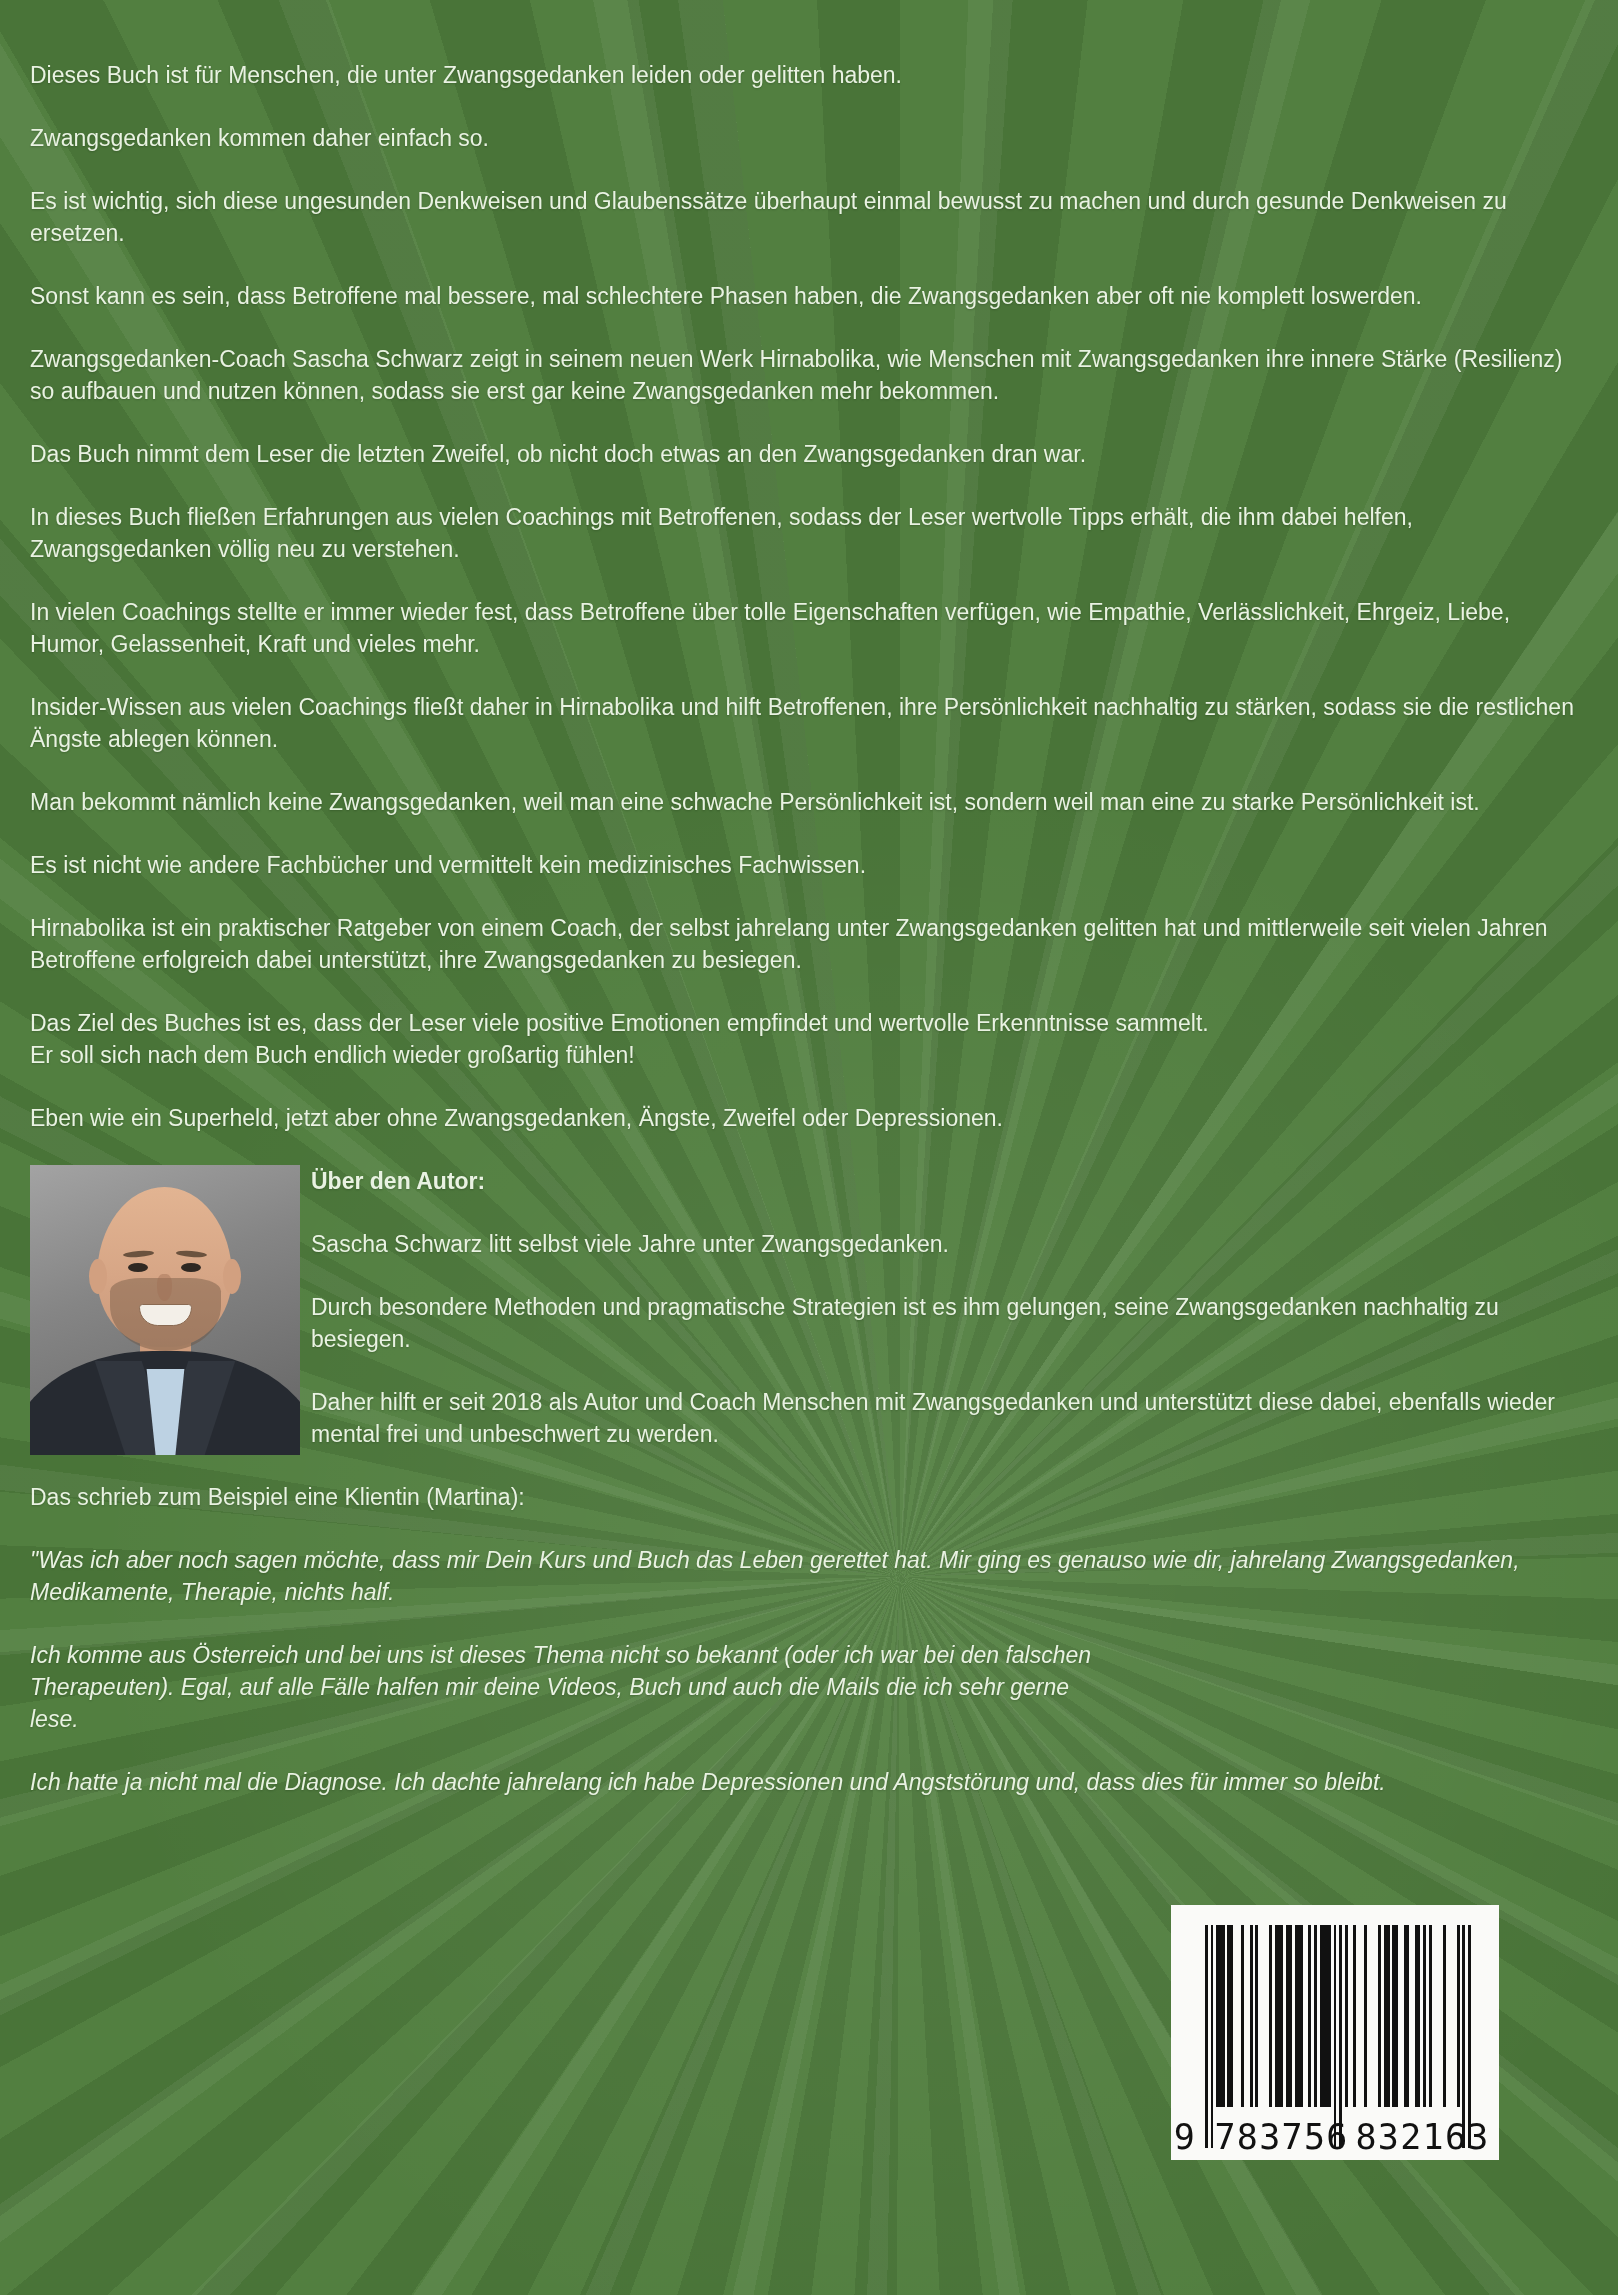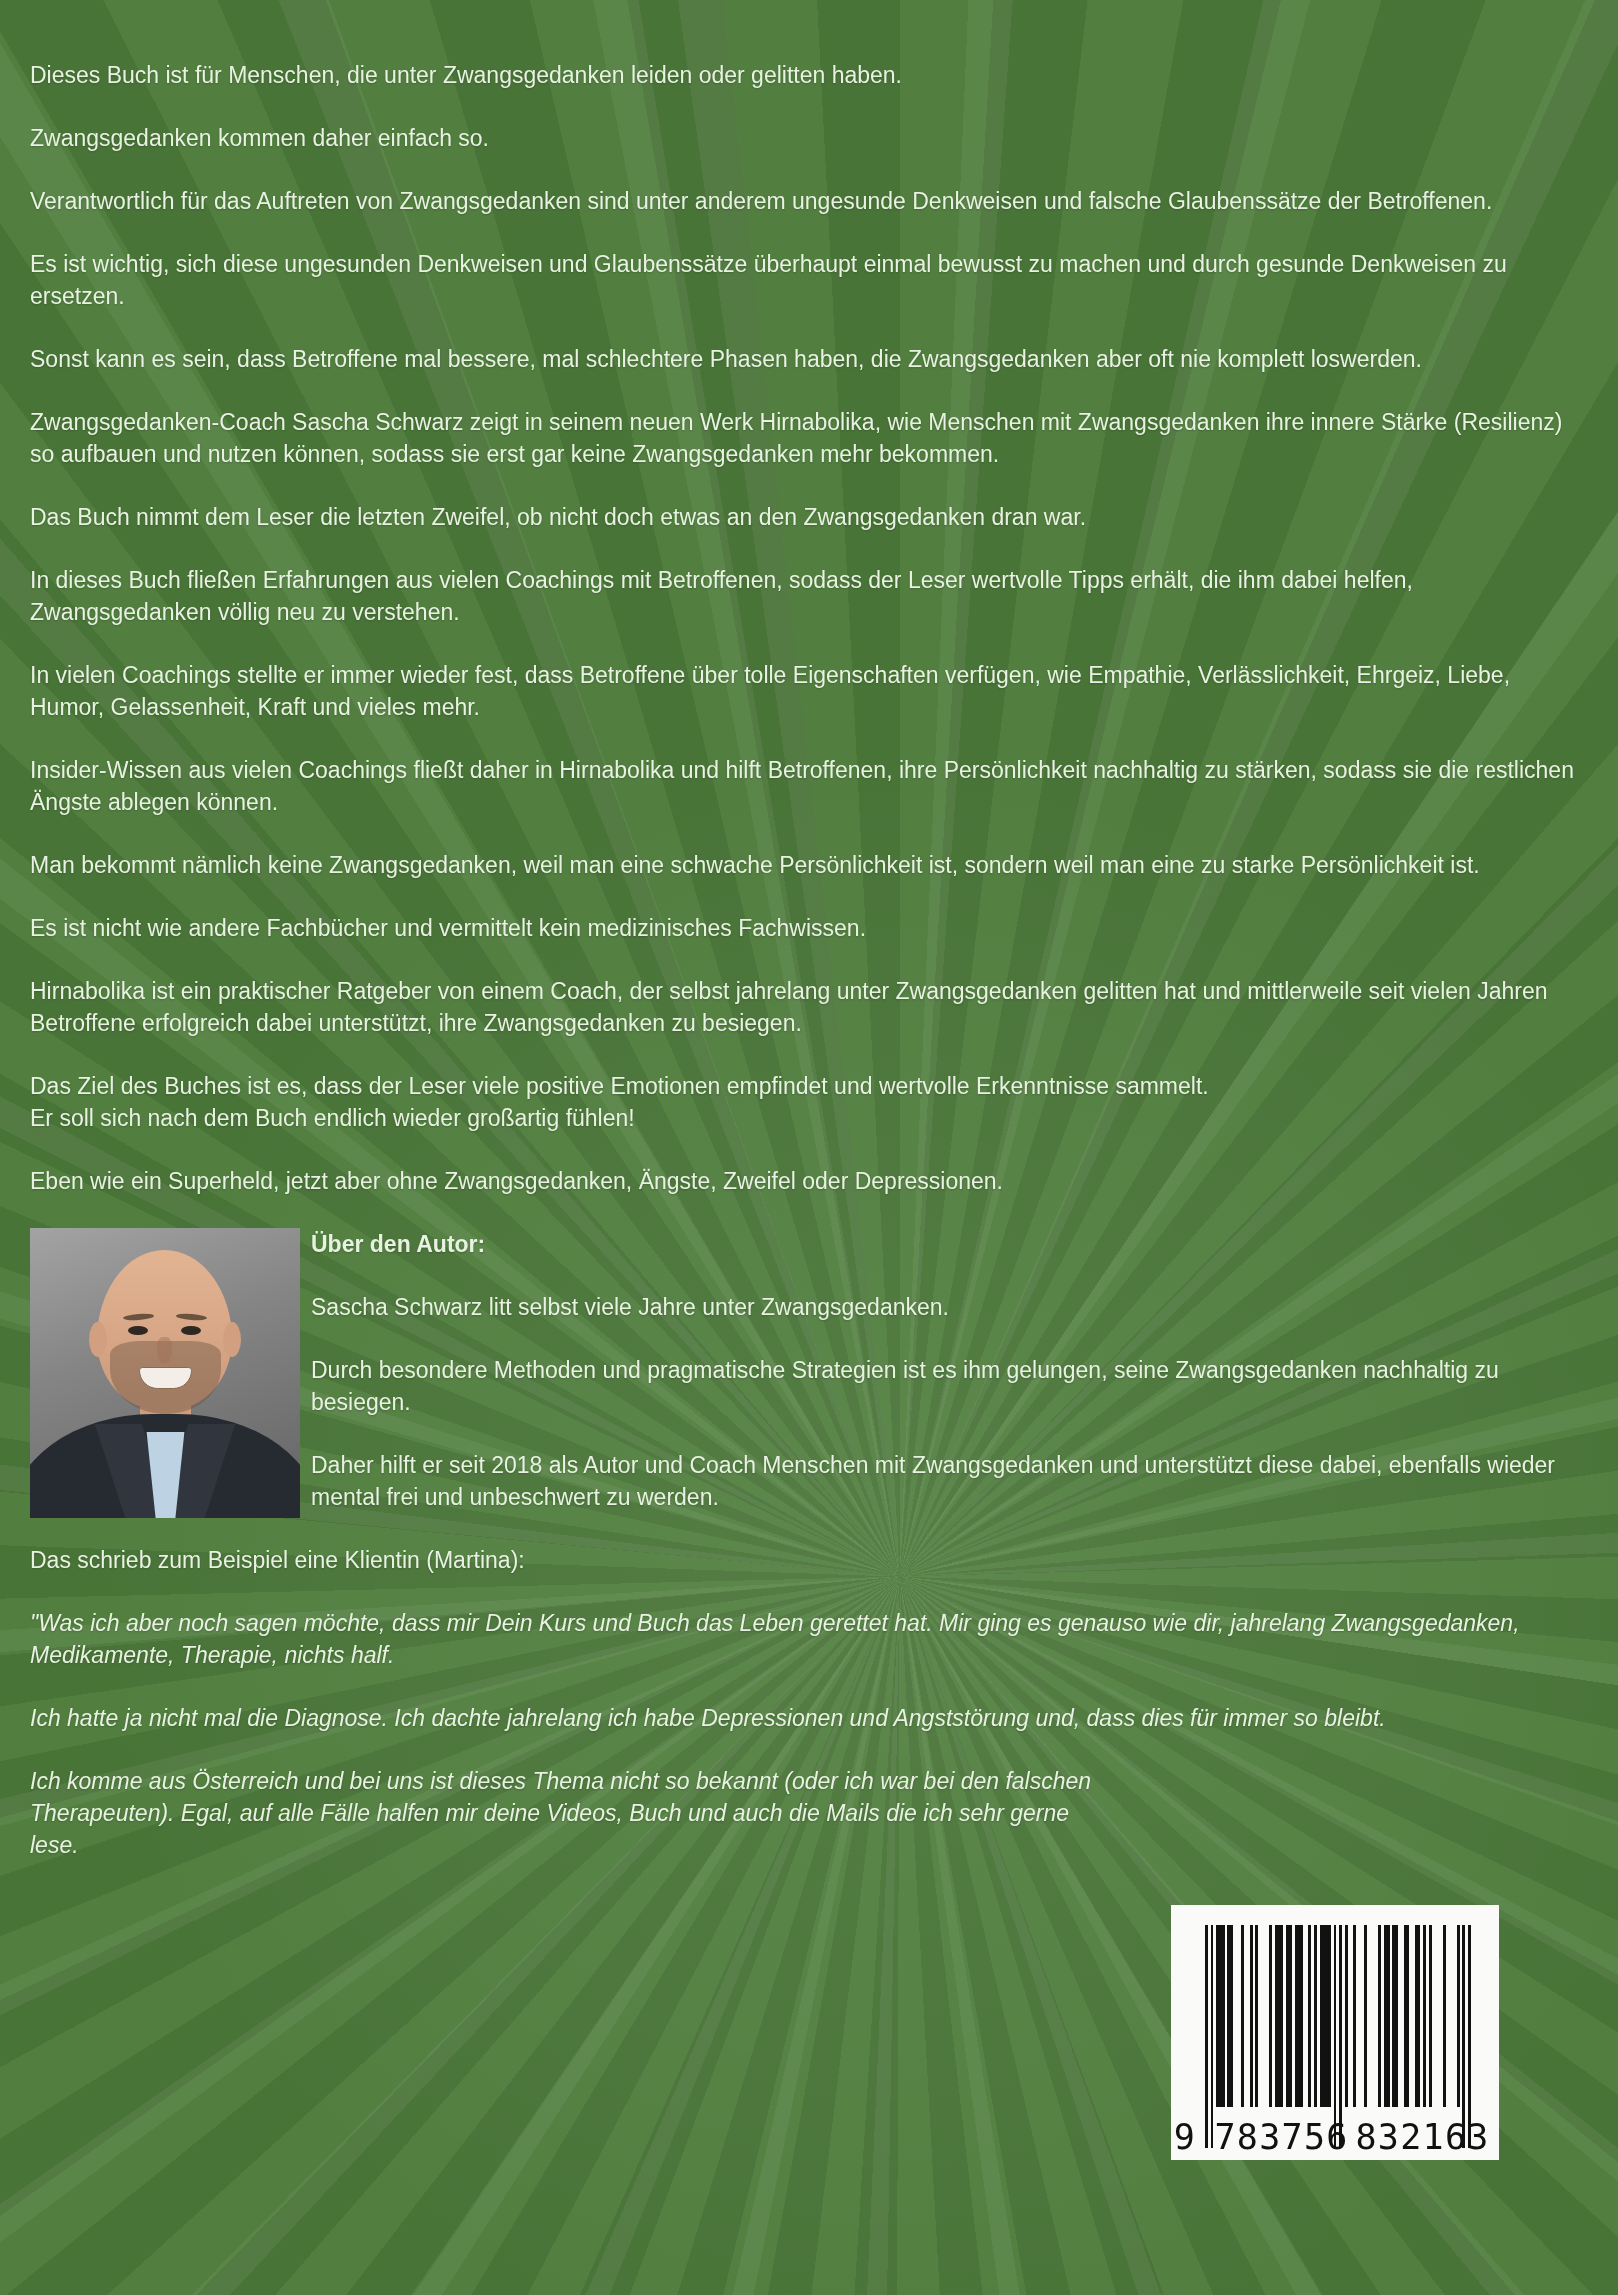--- a/index.html
+++ b/index.html
@@ -71,21 +71,20 @@
 <body>
 
 <div class="page">
   <div class="bg"></div>
 
   <div class="content">
 
     <section>
       <p class="t">Dieses Buch ist für Menschen, die unter Zwangsgedanken leiden oder gelitten haben.</p>
       <p class="t">Zwangsgedanken kommen daher einfach so.</p>
-      <p class="t">Verantwortlich für das Auftreten von Zwangsgedanken sind unter anderem ungesunde Denkweisen und falsche Glaubenssätze der Betroffenen.</p>
       <p class="t">Es ist wichtig, sich diese ungesunden Denkweisen und Glaubenssätze überhaupt einmal bewusst zu machen und durch gesunde Denkweisen zu ersetzen.</p>
       <p class="t">Sonst kann es sein, dass Betroffene mal bessere, mal schlechtere Phasen haben, die Zwangsgedanken aber oft nie komplett loswerden.</p>
       <p class="t">Zwangsgedanken-Coach Sascha Schwarz zeigt in seinem neuen Werk Hirnabolika, wie Menschen mit Zwangsgedanken ihre innere Stärke (Resilienz) so aufbauen und nutzen können, sodass sie erst gar keine Zwangsgedanken mehr bekommen.</p>
       <p class="t">Das Buch nimmt dem Leser die letzten Zweifel, ob nicht doch etwas an den Zwangsgedanken dran war.</p>
       <p class="t">In dieses Buch fließen Erfahrungen aus vielen Coachings mit Betroffenen, sodass der Leser wertvolle Tipps erhält, die ihm dabei helfen, Zwangsgedanken völlig neu zu verstehen.</p>
       <p class="t">In vielen Coachings stellte er immer wieder fest, dass Betroffene über tolle Eigenschaften verfügen, wie Empathie, Verlässlichkeit, Ehrgeiz, Liebe, Humor, Gelassenheit, Kraft und vieles mehr.</p>
       <p class="t">Insider-Wissen aus vielen Coachings fließt daher in Hirnabolika und hilft Betroffenen, ihre Persönlichkeit nachhaltig zu stärken, sodass sie die restlichen Ängste ablegen können.</p>
       <p class="t">Man bekommt nämlich keine Zwangsgedanken, weil man eine schwache Persönlichkeit ist, sondern weil man eine zu starke Persönlichkeit ist.</p>
       <p class="t">Es ist nicht wie andere Fachbücher und vermittelt kein medizinisches Fachwissen.</p>
       <p class="t">Hirnabolika ist ein praktischer Ratgeber von einem Coach, der selbst jahrelang unter Zwangsgedanken gelitten hat und mittlerweile seit vielen Jahren Betroffene erfolgreich dabei unterstützt, ihre Zwangsgedanken zu besiegen.</p>
@@ -117,22 +116,22 @@
         <p class="t">Sascha Schwarz litt selbst viele Jahre unter Zwangsgedanken.</p>
         <p class="t">Durch besondere Methoden und pragmatische Strategien ist es ihm gelungen, seine Zwangsgedanken nachhaltig zu besiegen.</p>
         <p class="t">Daher hilft er seit 2018 als Autor und Coach Menschen mit Zwangsgedanken und unterstützt diese dabei, ebenfalls wieder mental frei und unbeschwert zu werden.</p>
       </div>
     </section>
 
     <p class="t intro">Das schrieb zum Beispiel eine Klientin (Martina):</p>
 
     <section class="testimonial">
       <p class="t">"Was ich aber noch sagen möchte, dass mir Dein Kurs und Buch das Leben gerettet hat. Mir ging es genauso wie dir, jahrelang Zwangsgedanken, Medikamente, Therapie, nichts half.</p>
+      <p class="t narrow">Ich komme aus Österreich und bei uns ist dieses Thema nicht so bekannt (oder ich war bei den falschen Therapeuten). Egal, auf alle Fälle halfen mir deine Videos, Buch und auch die Mails die ich sehr gerne lese.</p>
       <p class="t">Ich hatte ja nicht mal die Diagnose. Ich dachte jahrelang ich habe Depressionen und Angststörung und, dass dies für immer so bleibt.</p>
-      <p class="t narrow">Ich komme aus Österreich und bei uns ist dieses Thema nicht so bekannt (oder ich war bei den falschen Therapeuten). Egal, auf alle Fälle halfen mir deine Videos, Buch und auch die Mails die ich sehr gerne lese.</p>
     </section>
   </div>
 
   <div class="barcode">
     <div class="bars">
         <div class="module bar guard"></div>
         <div class="module guard"></div>
         <div class="module bar guard"></div>
         <div class="module"></div>
         <div class="module bar"></div>

